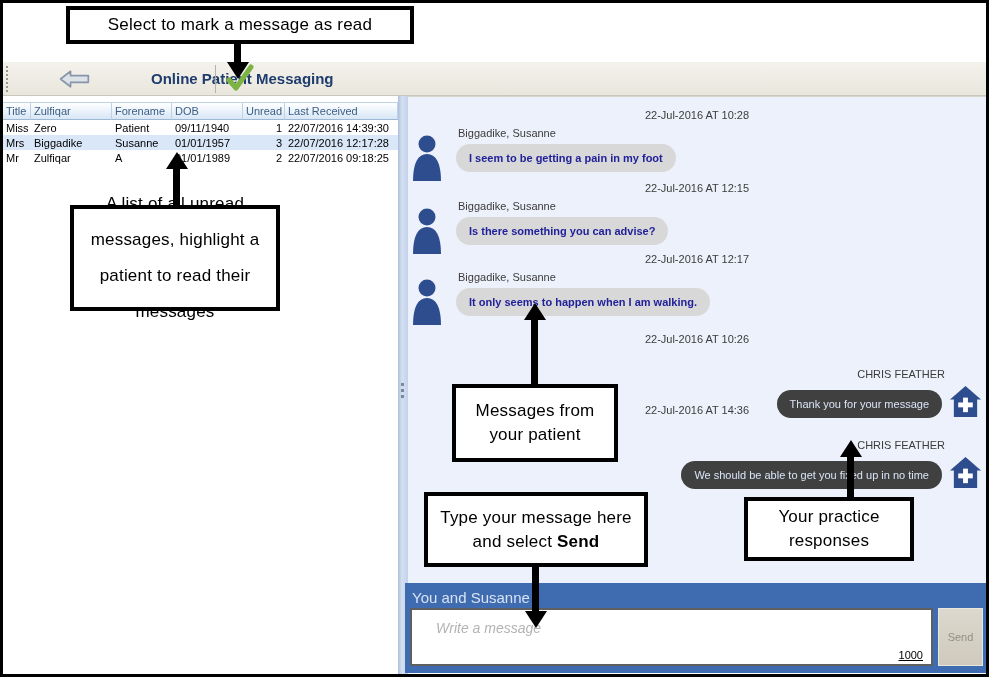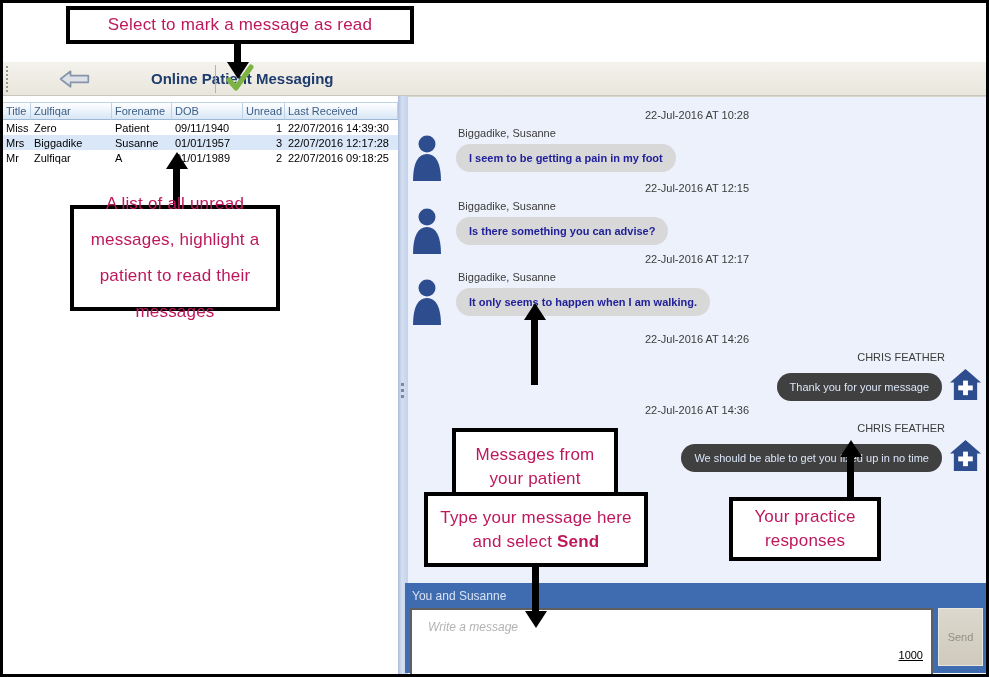--- a/index.html
+++ b/index.html
@@ -33,44 +33,44 @@
   .splitter-dots { position:absolute; left:3px; top:284px; width:4px; }
   .splitter-dots i { display:block; width:3px; height:3px; background:#7d889c; margin:3px 0; }
 
   
   .chat-panel { position:absolute; left:408px; top:96px; width:578px; height:487px;
                 background:#edf1fb; border-top:1px solid #d8d5cb; }
   .msg-group { position:absolute; left:0; right:0; }
   .msg-ts { text-align:center; font-size:11px; color:#3b3b3b; line-height:16px; }
   .msg-sender { font-size:11px; color:#3b3b3b; line-height:16px; }
   .incoming .msg-sender { margin-left:50px; margin-top:2px; }
-  .outgoing .msg-sender { text-align:right; margin-right:41px; margin-top:2px; }
+  .outgoing .msg-sender { text-align:right; margin-right:41px; margin-top:19px; }
   .bubble { display:inline-block; font-size:11px; padding:8px 13px; border-radius:15px; }
   .incoming .bubble { background:#d8d8d8; color:#21219b; font-weight:bold; margin-left:48px; margin-top:3px; }
   .outgoing .bubble-row { display:flex; justify-content:flex-end; align-items:center; margin-top:3px; }
   .outgoing .bubble { background:#404040; color:#d9e4f6; margin-right:7px; }
   .avatar { position:absolute; left:2px; top:28px; }
   .house { margin-right:4px; }
 
   
   .composer { position:absolute; left:405px; top:583px; width:581px; height:90px; background:#3f6cb0; }
-  .composer-header { position:absolute; left:7px; top:6px; font-size:12px; color:#d9e3f3; }
-  .composer textarea { position:absolute; left:5px; top:25px; width:523px; height:68px;
-      border:2px solid #5f5f5f; resize:none; font-family:"Liberation Sans", sans-serif; font-size:12px;
-      padding:10px 16px; outline:none; color:#333; }
+  .composer-header { position:absolute; left:7px; top:6px; font-size:15px; color:#d9e3f3; }
+  .composer textarea { position:absolute; left:5px; top:25px; width:523px; height:58px;
+      border:2px solid #5f5f5f; resize:none; font-family:"Liberation Sans", sans-serif; font-size:14px;
+      padding:10px 24px; outline:none; color:#333; }
   .composer textarea::placeholder { font-style:italic; color:#b3b3b3; }
   .char-count { position:absolute; left:448px; top:66px; width:70px; text-align:right; font-size:11px; color:#000;text-decoration:underline; }
   .send-btn { position:absolute; left:533px; top:25px; width:45px; height:58px;
       background:linear-gradient(#dcd8cd,#cfcabd); border:1px solid #e9e6de; color:#8f9183; font-size:11px;
       font-family:"Liberation Sans", sans-serif; cursor:pointer; }
 
   
   .callout { position:absolute; background:#fff; border:4px solid #000; z-index:20;
              display:flex; align-items:center; justify-content:center; text-align:center;
-             font-size:17px; line-height:24px; color:#be185d; letter-spacing:.2px; padding:2px 4px; }
+             font-size:17px; line-height:24px; color:#000000; letter-spacing:.2px; padding:2px 4px; }
   .co-arrow { position:absolute; z-index:15; }
   .shaft { position:absolute; width:7px; background:#000; }
   .head-down { position:absolute; width:0; height:0; border-left:11px solid transparent; border-right:11px solid transparent; border-top:17px solid #000; }
   .head-up { position:absolute; width:0; height:0; border-left:11px solid transparent; border-right:11px solid transparent; border-bottom:17px solid #000; }
 </style>
 </head>
 <body>
 
 <div class="frame">
 
@@ -189,21 +189,21 @@
             <g fill="#2d4d8e">
               <circle cx="17" cy="9" r="8.5"></circle>
               <path d="M17 19 C8 19 3 28 3 46 L31 46 C31 28 26 19 17 19 Z"></path>
             </g>
           </svg>
       </span>
       <div class="bubble">It only seems to happen when I am walking.</div>
     </div>
 
     <div class="msg-group outgoing" style="top:234px">
-      <div class="msg-ts">22-Jul-2016 AT 14:26</div>
+      <div class="msg-ts">22-Jul-2016 AT 10:26</div>
       <div class="msg-sender">CHRIS FEATHER</div>
       <div class="bubble-row">
         <div class="bubble">Thank you for your message</div>
         <span class="house">
           <svg width="33" height="33" viewBox="0 0 34 34">
               <path d="M17 1 L33 15 L29 15 L29 33 L5 33 L5 15 L1 15 Z" fill="#2d4d8e"></path>
               <rect x="14.5" y="13" width="5" height="15" fill="#fff"></rect>
               <rect x="9.5" y="18" width="15" height="5" fill="#fff"></rect>
             </svg>
         </span>
@@ -239,34 +239,34 @@
     <div class="shaft" style="left:234px; top:44px; height:19px;"></div>
     <div class="head-down" style="left:227px; top:62px;"></div>
   </div>
 
   <div class="callout" style="left:70px; top:205px; width:210px; height:106px; line-height:36px;">A list of all unread messages, highlight a patient to read their messages</div>
   <div class="co-arrow">
     <div class="head-up" style="left:166px; top:152px;"></div>
     <div class="shaft" style="left:173px; top:168px; height:38px;"></div>
   </div>
 
-  <div class="callout" style="left:452px; top:384px; width:166px; height:78px;margin-top:44px;">Messages from your patient</div>
+  <div class="callout" style="left:452px; top:384px; width:166px; height:78px;">Messages from your patient</div>
   <div class="co-arrow">
     <div class="head-up" style="left:524px; top:303px;"></div>
     <div class="shaft" style="left:531px; top:319px; height:66px;"></div>
   </div>
 
   <div class="callout" style="left:424px; top:492px; width:224px; height:75px;">
     <div><span>Type your message here and select </span><b>Send</b></div>
   </div>
   <div class="co-arrow">
     <div class="shaft" style="left:532px; top:566px; height:46px; z-index:15;"></div>
     <div class="head-down" style="left:525px; top:611px;"></div>
   </div>
 
-  <div class="callout" style="left:729px; top:497px; width:152px; height:64px;">Your practice responses</div>
+  <div class="callout" style="left:744px; top:497px; width:170px; height:64px;">Your practice responses</div>
   <div class="co-arrow">
     <div class="head-up" style="left:840px; top:440px;"></div>
     <div class="shaft" style="left:847px; top:456px; height:42px;"></div>
   </div>
 
   <div class="frame-border"></div>
 </div>
 
 </body></html>

